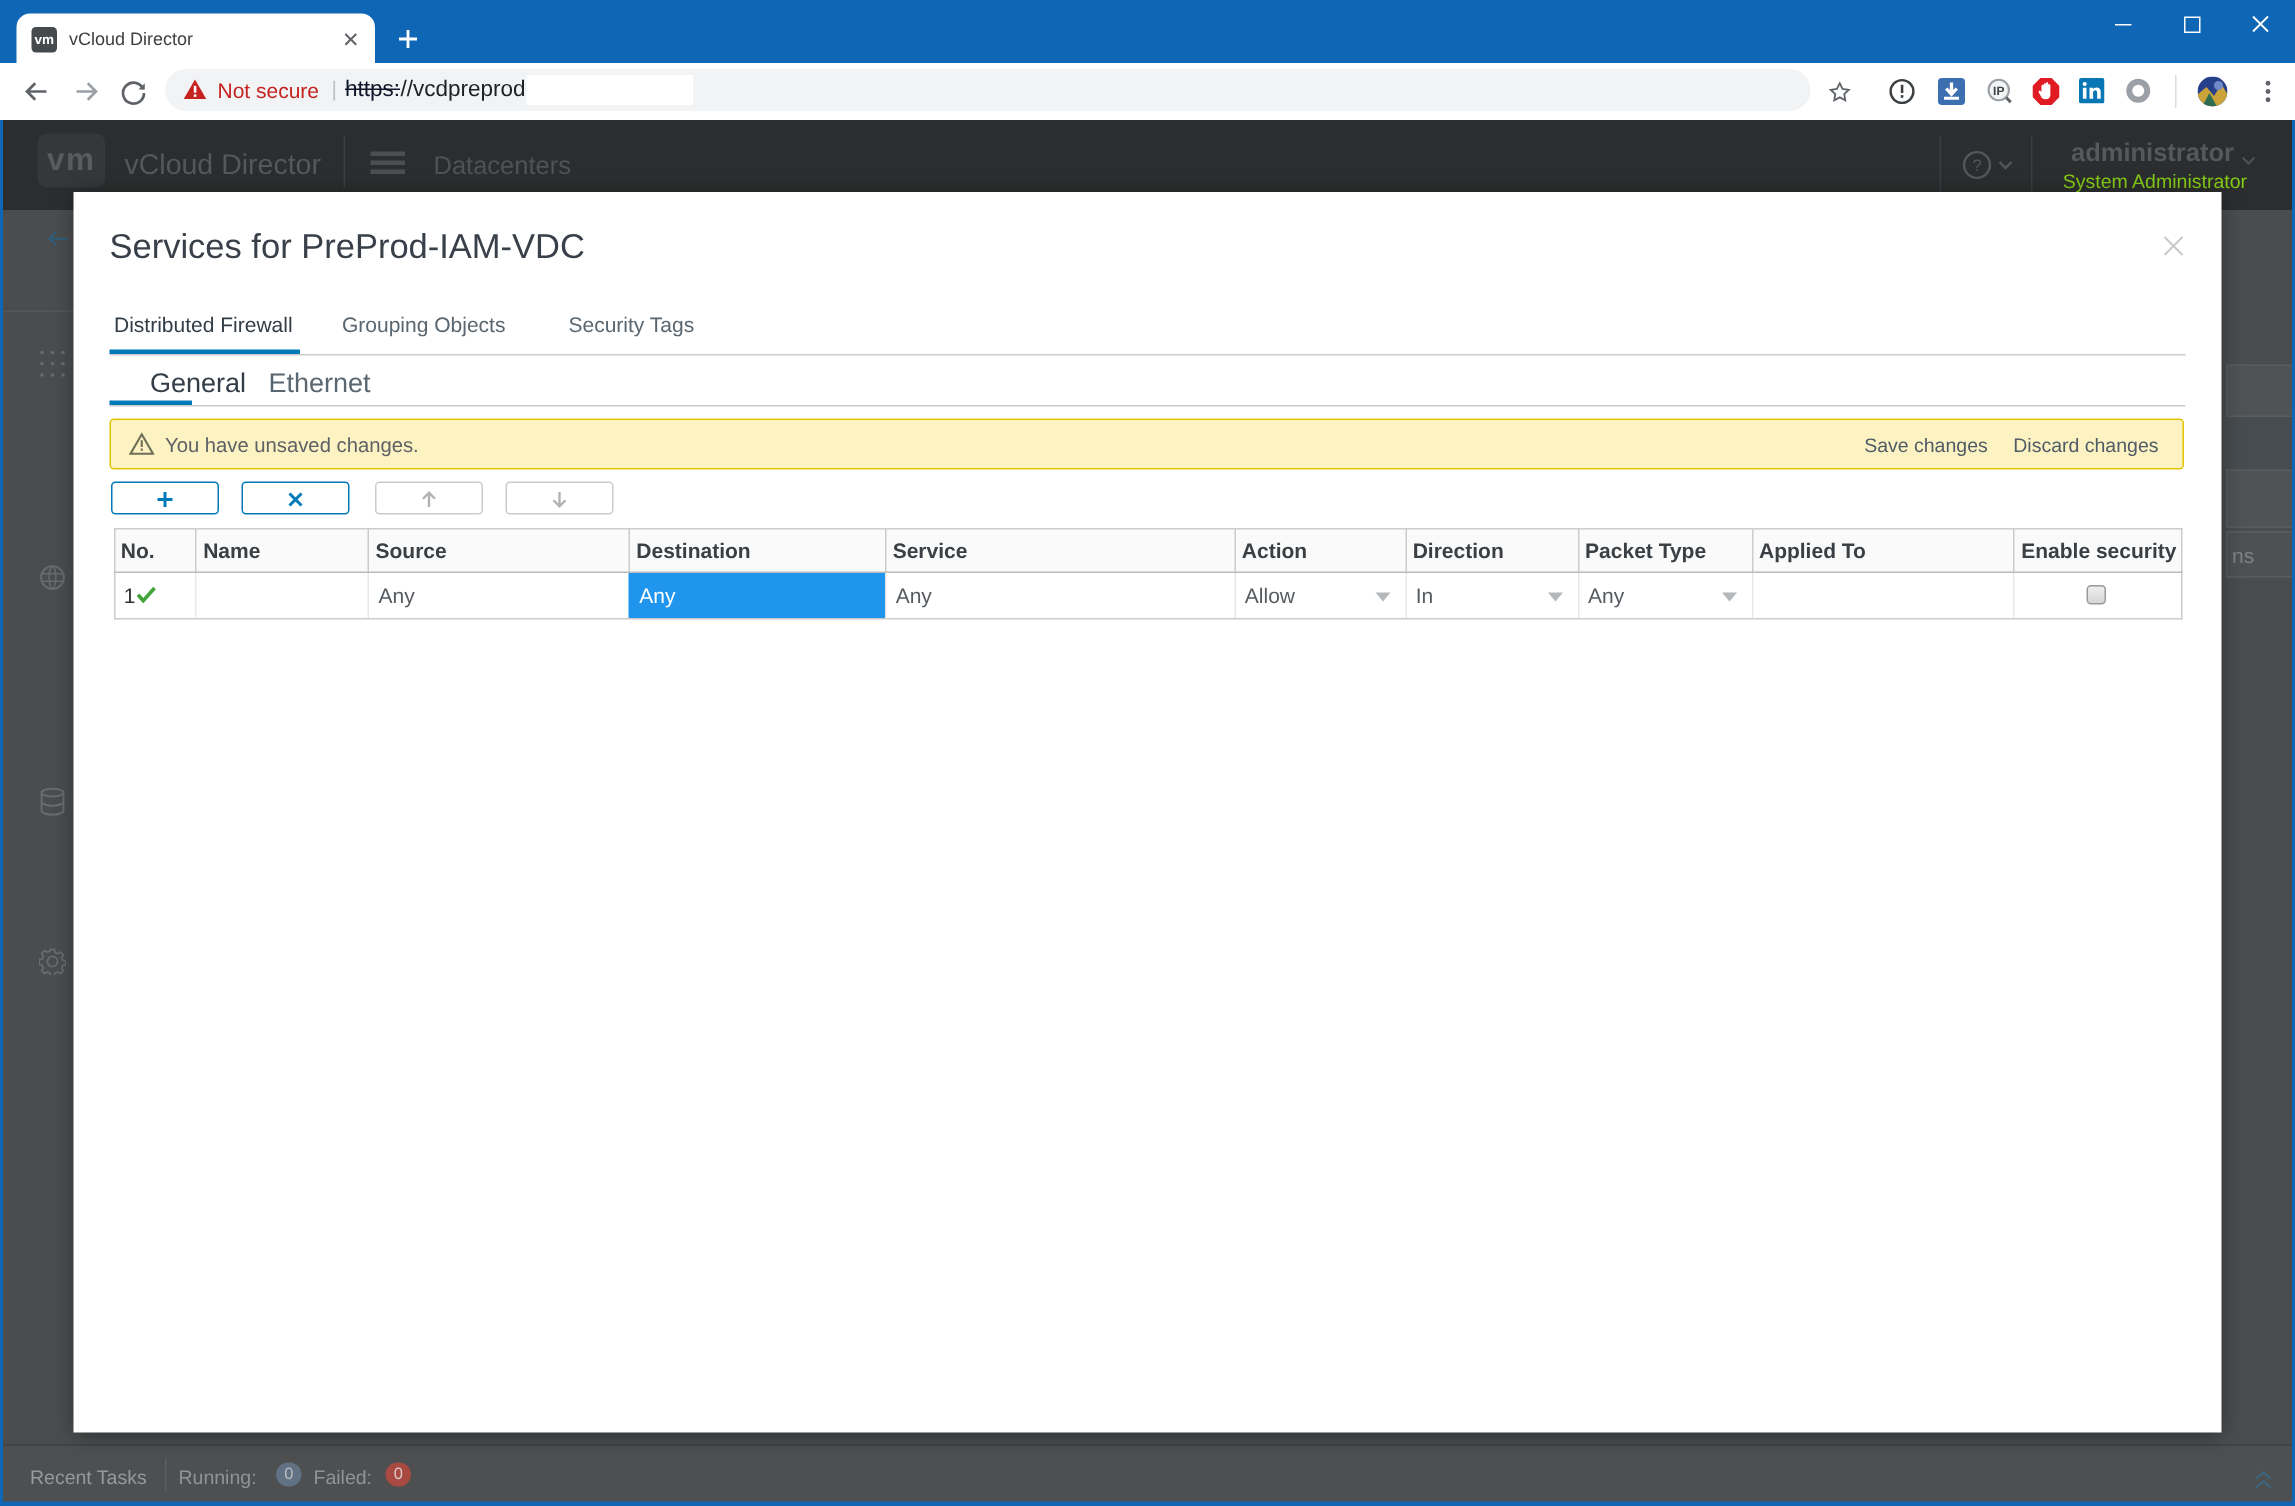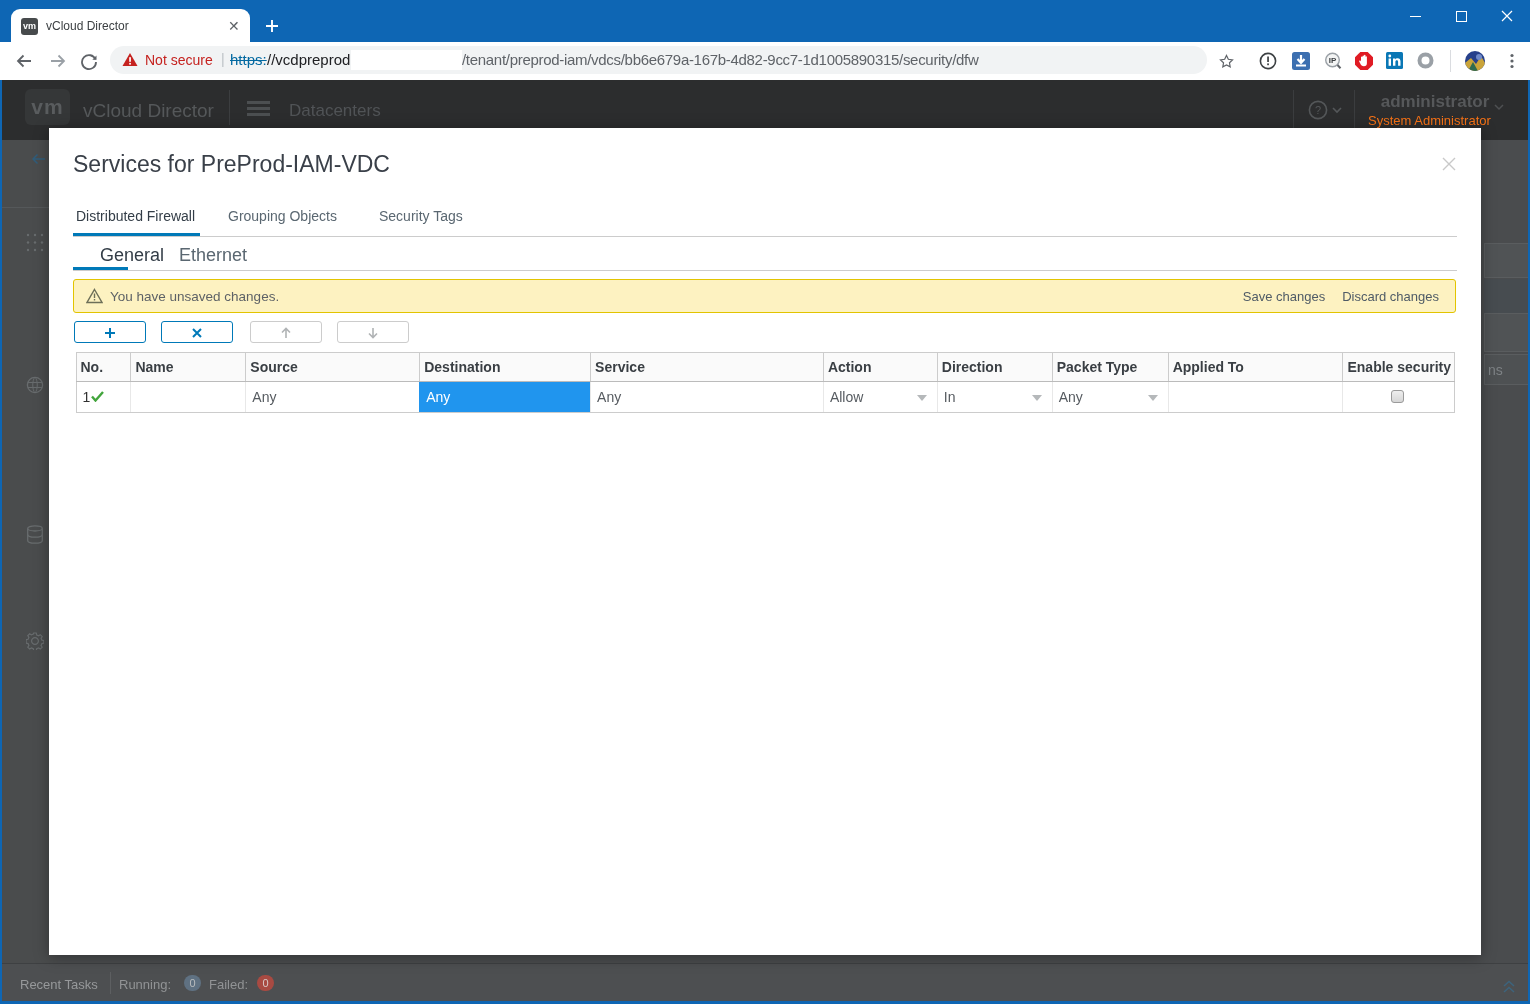--- a/index.html
+++ b/index.html
@@ -81,24 +81,23 @@
       <path d="M17.5 4.5v4.2h-4.2z" fill="#5f6368"></path>
     </svg>
   <div id="addrbar">
     <svg class="abs" style="left:12px;top:6px;" width="16" height="15" viewBox="0 0 16 15">
         <path d="M8 1L15.5 14H.5z" fill="#c5221f"></path>
         <rect x="7.2" y="5.2" width="1.7" height="4.6" fill="#fff"></rect>
         <rect x="7.2" y="10.9" width="1.7" height="1.7" fill="#fff"></rect>
       </svg>
     <span class="abs" style="left:35px;top:6px;font-size:14px;color:#c5221f;">Not secure</span>
     <span class="abs" style="left:111px;top:5px;font-size:14px;color:#bdc1c6;">|</span>
-    <span class="abs" style="left:120px;top:5px;font-size:15px;color:#0369a1;text-decoration:line-through;">https:</span>
+    <span class="abs" style="left:120px;top:5px;font-size:15px;color:#0f172a;text-decoration:line-through;">https:</span>
     <span class="abs" style="left:157px;top:5px;font-size:15px;color:#202124;">//vcdpreprod</span>
     <div class="abs" style="left:241px;top:4px;width:111px;height:20px;background:#ffffff;"></div>
-    <span class="abs" style="left:352px;top:5px;font-size:15px;letter-spacing:-0.3px;color:#5f6368;">/tenant/preprod-iam/vdcs/bb6e679a-167b-4d82-9cc7-1d1005890315/security/dfw</span>
   </div>
   <svg class="abs" style="left:1218px;top:11px;" width="17" height="17" viewBox="0 0 24 24">
       <path d="M12 3.5l2.6 5.4 5.9.8-4.3 4.1 1 5.8-5.2-2.8-5.2 2.8 1-5.8L3.5 9.7l5.9-.8z" fill="none" stroke="#5f6368" stroke-width="1.7"></path>
     </svg>
   <svg class="abs" style="left:1259px;top:10px;" width="18" height="18" viewBox="0 0 18 18">
       <circle cx="9" cy="9" r="7.6" fill="none" stroke="#3c4043" stroke-width="1.6"></circle>
       <rect x="8.2" y="4.5" width="1.7" height="5.5" fill="#3c4043"></rect>
       <rect x="8.2" y="11.4" width="1.7" height="1.8" fill="#3c4043"></rect>
     </svg>
   <svg class="abs" style="left:1292px;top:10px;" width="18" height="18" viewBox="0 0 18 18">
@@ -159,21 +158,21 @@
     <div class="abs" style="left:1293px;top:10px;width:1px;height:38px;background:#3b3d3f;"></div>
     <div class="abs" style="left:1354px;top:10px;width:1px;height:38px;background:#3b3d3f;"></div>
     <svg class="abs" style="left:1308px;top:20px;" width="20" height="20" viewBox="0 0 20 20">
         <circle cx="10" cy="10" r="8.6" fill="none" stroke="#545759" stroke-width="1.6"></circle>
         <text x="10" y="14" font-size="11" fill="#545759" text-anchor="middle" font-family="Liberation Sans">?</text>
       </svg>
     <svg class="abs" style="left:1332px;top:27px;" width="10" height="7" viewBox="0 0 10 7">
         <path d="M1 1l4 4 4-4" stroke="#545759" stroke-width="1.6" fill="none"></path>
       </svg>
     <div class="abs" style="left:1380px;top:12px;width:110px;text-align:center;font-size:17px;font-weight:bold;color:#56585a;">administrator</div>
-    <div class="abs" style="left:1368px;top:33px;width:130px;text-align:left;font-size:13px;color:#f97316;">System Administrator</div>
+    <div class="abs" style="left:1368px;top:33px;width:130px;text-align:right;font-size:13px;color:#84cc16;">System Administrator</div>
     <svg class="abs" style="left:1494px;top:24px;" width="10" height="7" viewBox="0 0 10 7">
         <path d="M1 1l4 4 4-4" stroke="#4e5052" stroke-width="1.5" fill="none"></path>
       </svg>
   </div>
 
   <div class="abs" style="left:2px;top:60px;width:56px;height:823px;background:#4a4c4d;">
     <svg class="abs" style="left:29px;top:13px;" width="15" height="12" viewBox="0 0 15 12">
         <path d="M14 6H2M6.5 1.5L2 6l4.5 4.5" stroke="#305c7a" stroke-width="1.5" fill="none"></path>
       </svg>
     <div class="abs" style="left:0;top:67px;width:56px;height:1px;background:#55585a;"></div>

